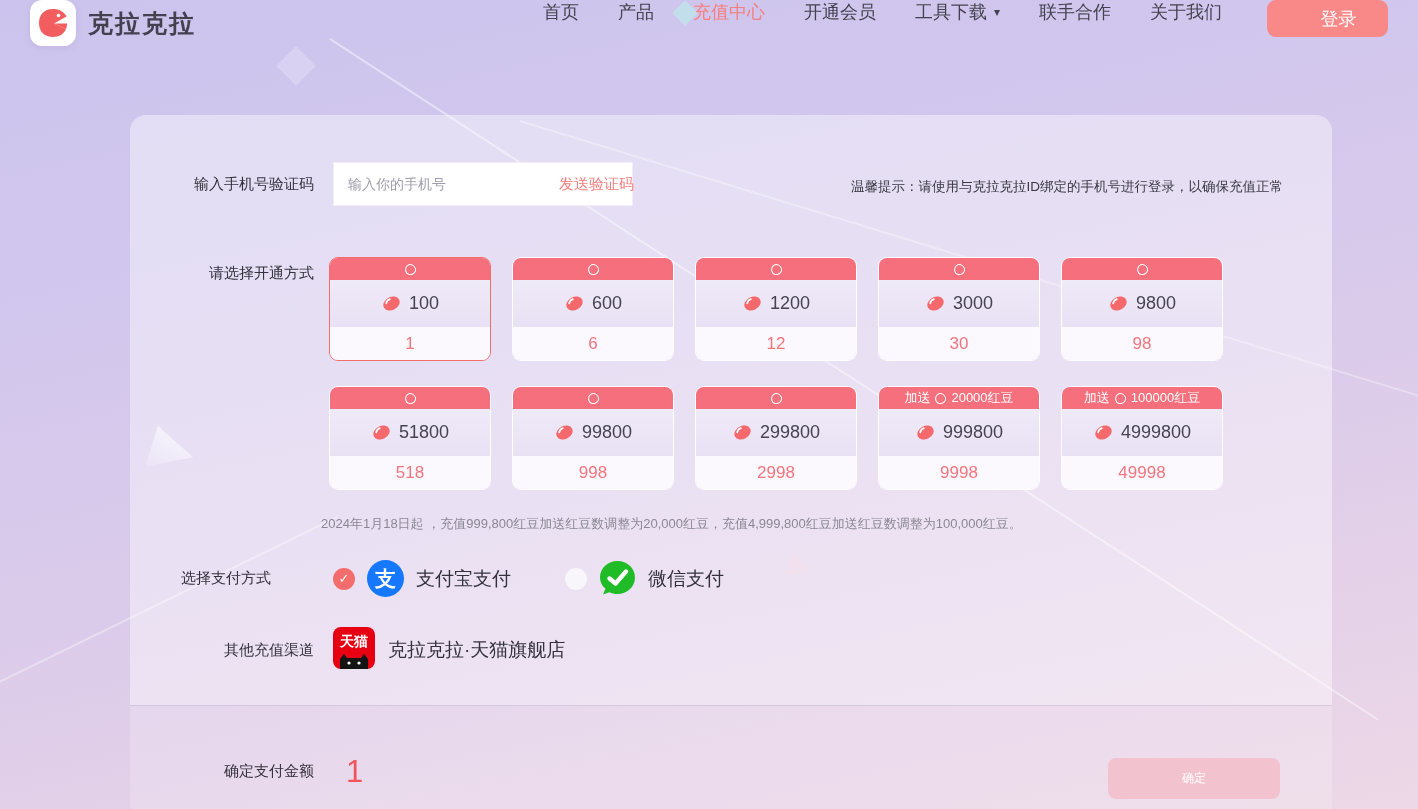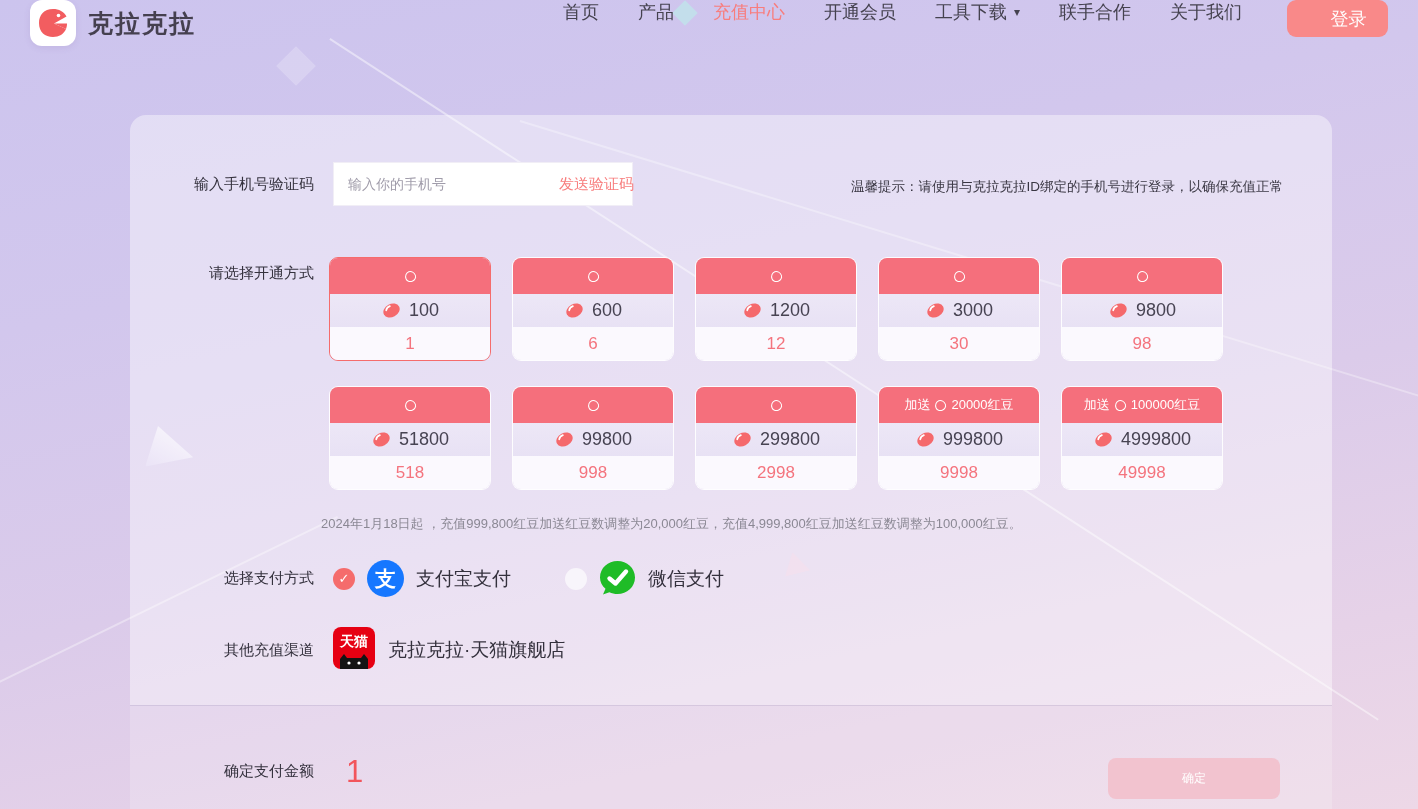--- a/index.html
+++ b/index.html
@@ -36,21 +36,21 @@
   
   .header{position:absolute;top:0;left:0;width:100%;height:80px;display:flex;align-items:flex-start;padding:0 30px;}
   .brand{display:flex;align-items:center;gap:12px;}
   .brand-logo{width:46px;height:46px;border-radius:12px;background:#fff;display:flex;align-items:center;justify-content:center;
     box-shadow:0 2px 6px rgba(120,90,160,0.12);}
   .brand-name{font-size:25px;font-weight:bold;color:#45404f;letter-spacing:2px;}
   .nav{display:flex;align-items:center;gap:39px;margin-left:auto;}
   .nav-item{font-size:18px;color:#45424f;cursor:pointer;display:flex;align-items:center;gap:7px;white-space:nowrap;}
   .nav-item.active{color:#f87d7d;}
   .caret{font-size:12px;color:#45424f;display:none;line-height:1;}
-  .login-btn{margin-left:45px;width:101px;height:37px;border:none;border-radius:9px;background:var(--login);
+  .login-btn{margin-left:45px;width:121px;height:37px;border:none;border-radius:9px;background:var(--login);
     color:#fff;font-size:18px;cursor:pointer;font-family:inherit;padding-left:28px;}
   
   .panel{position:absolute;left:130px;top:115px;width:1202px;height:694px;border-radius:16px 16px 0 0;overflow:hidden;}
   .panel-top{position:absolute;top:0;left:0;width:100%;height:590px;background:rgba(255,255,255,0.42);}
   .panel-bottom{position:absolute;top:590px;left:0;width:100%;height:104px;background:rgba(255,255,255,0.20);border-top:1px solid rgba(130,115,160,0.18);}
   .section{position:absolute;left:0;display:flex;align-items:flex-start;padding-left:8px;}
   .row-label{width:176px;text-align:right;font-size:15px;color:#35323e;flex:none;}
   
   .sec-phone{top:47px;}
   .sec-phone .row-label{margin-top:13px;}
@@ -59,30 +59,30 @@
   .phone-input::placeholder{color:#a09caa;}
   .v-div{width:1px;height:22px;background:#e8e4f0;}
   .send-code-btn{border:none;background:transparent;color:#f87d7d;font-size:15px;padding:0 16px;cursor:pointer;font-family:inherit;white-space:nowrap;}
   .tip{position:absolute;right:49px;top:63px;font-size:13.5px;color:#3a3743;}
   
   .sec-packages{top:142px;}
   .pkg-grid{margin-left:15px;display:grid;grid-template-columns:repeat(5,162px);column-gap:21px;row-gap:25px;}
   .pkg-card{height:104px;border-radius:9px;overflow:hidden;display:flex;flex-direction:column;
     border:1px solid rgba(255,255,255,0.9);background:linear-gradient(180deg,#f2edf9 0%,#e3dcf2 100%);cursor:pointer;}
   .pkg-card.selected{border:1.5px solid var(--accent);}
-  .pkg-badge{height:36px;background:var(--badge);color:#fff;font-size:13px;display:flex;align-items:center;justify-content:center;gap:5px;flex:none;}
+  .pkg-badge{height:22px;background:var(--badge);color:#fff;font-size:13px;display:flex;align-items:center;justify-content:center;gap:5px;flex:none;}
   .badge-bean{width:11px;height:11px;border:1.5px solid #fff;border-radius:50% 50% 50% 50%/55% 55% 45% 45%;transform:rotate(-20deg);display:inline-block;}
   .pkg-body{flex:1;display:flex;align-items:center;justify-content:center;gap:7px;}
   .pkg-amount{font-size:18px;color:#474352;}
   .pkg-price-strip{height:33px;background:#fbf9fe;display:flex;align-items:center;justify-content:center;flex:none;}
   .pkg-price{font-size:17px;color:var(--accent-text);}
   .note{position:absolute;left:191px;top:400px;font-size:13px;color:#8b8894;}
   
   .sec-payment{top:445px;align-items:center;}
-  .sec-payment .row-label{margin-top:0;}
+  .sec-payment .row-label{margin-top:0;text-align:center;}
   .pay-methods{margin-left:19px;display:flex;align-items:center;gap:54px;}
   .pay-method{display:flex;align-items:center;gap:12px;cursor:pointer;}
   .radio{width:22px;height:22px;border-radius:50%;background:rgba(255,255,255,0.65);display:flex;align-items:center;justify-content:center;flex:none;}
   .radio.checked{background:var(--accent);color:#fff;font-size:13px;font-weight:bold;}
   .pay-icon{width:37px;height:37px;flex:none;display:flex;align-items:center;justify-content:center;}
   .pay-name{font-size:19px;color:#34313d;}
   .agreement{position:absolute;right:49px;top:452px;display:flex;align-items:center;gap:9px;cursor:pointer;}
   .agree-radio{width:17px;height:17px;border-radius:50%;border:2px solid var(--accent);background:transparent;flex:none;}
   .agree-text{font-size:15px;color:#3a3743;}
   .agree-link{font-size:15px;color:#3a3743;text-decoration:underline;cursor:pointer;}

